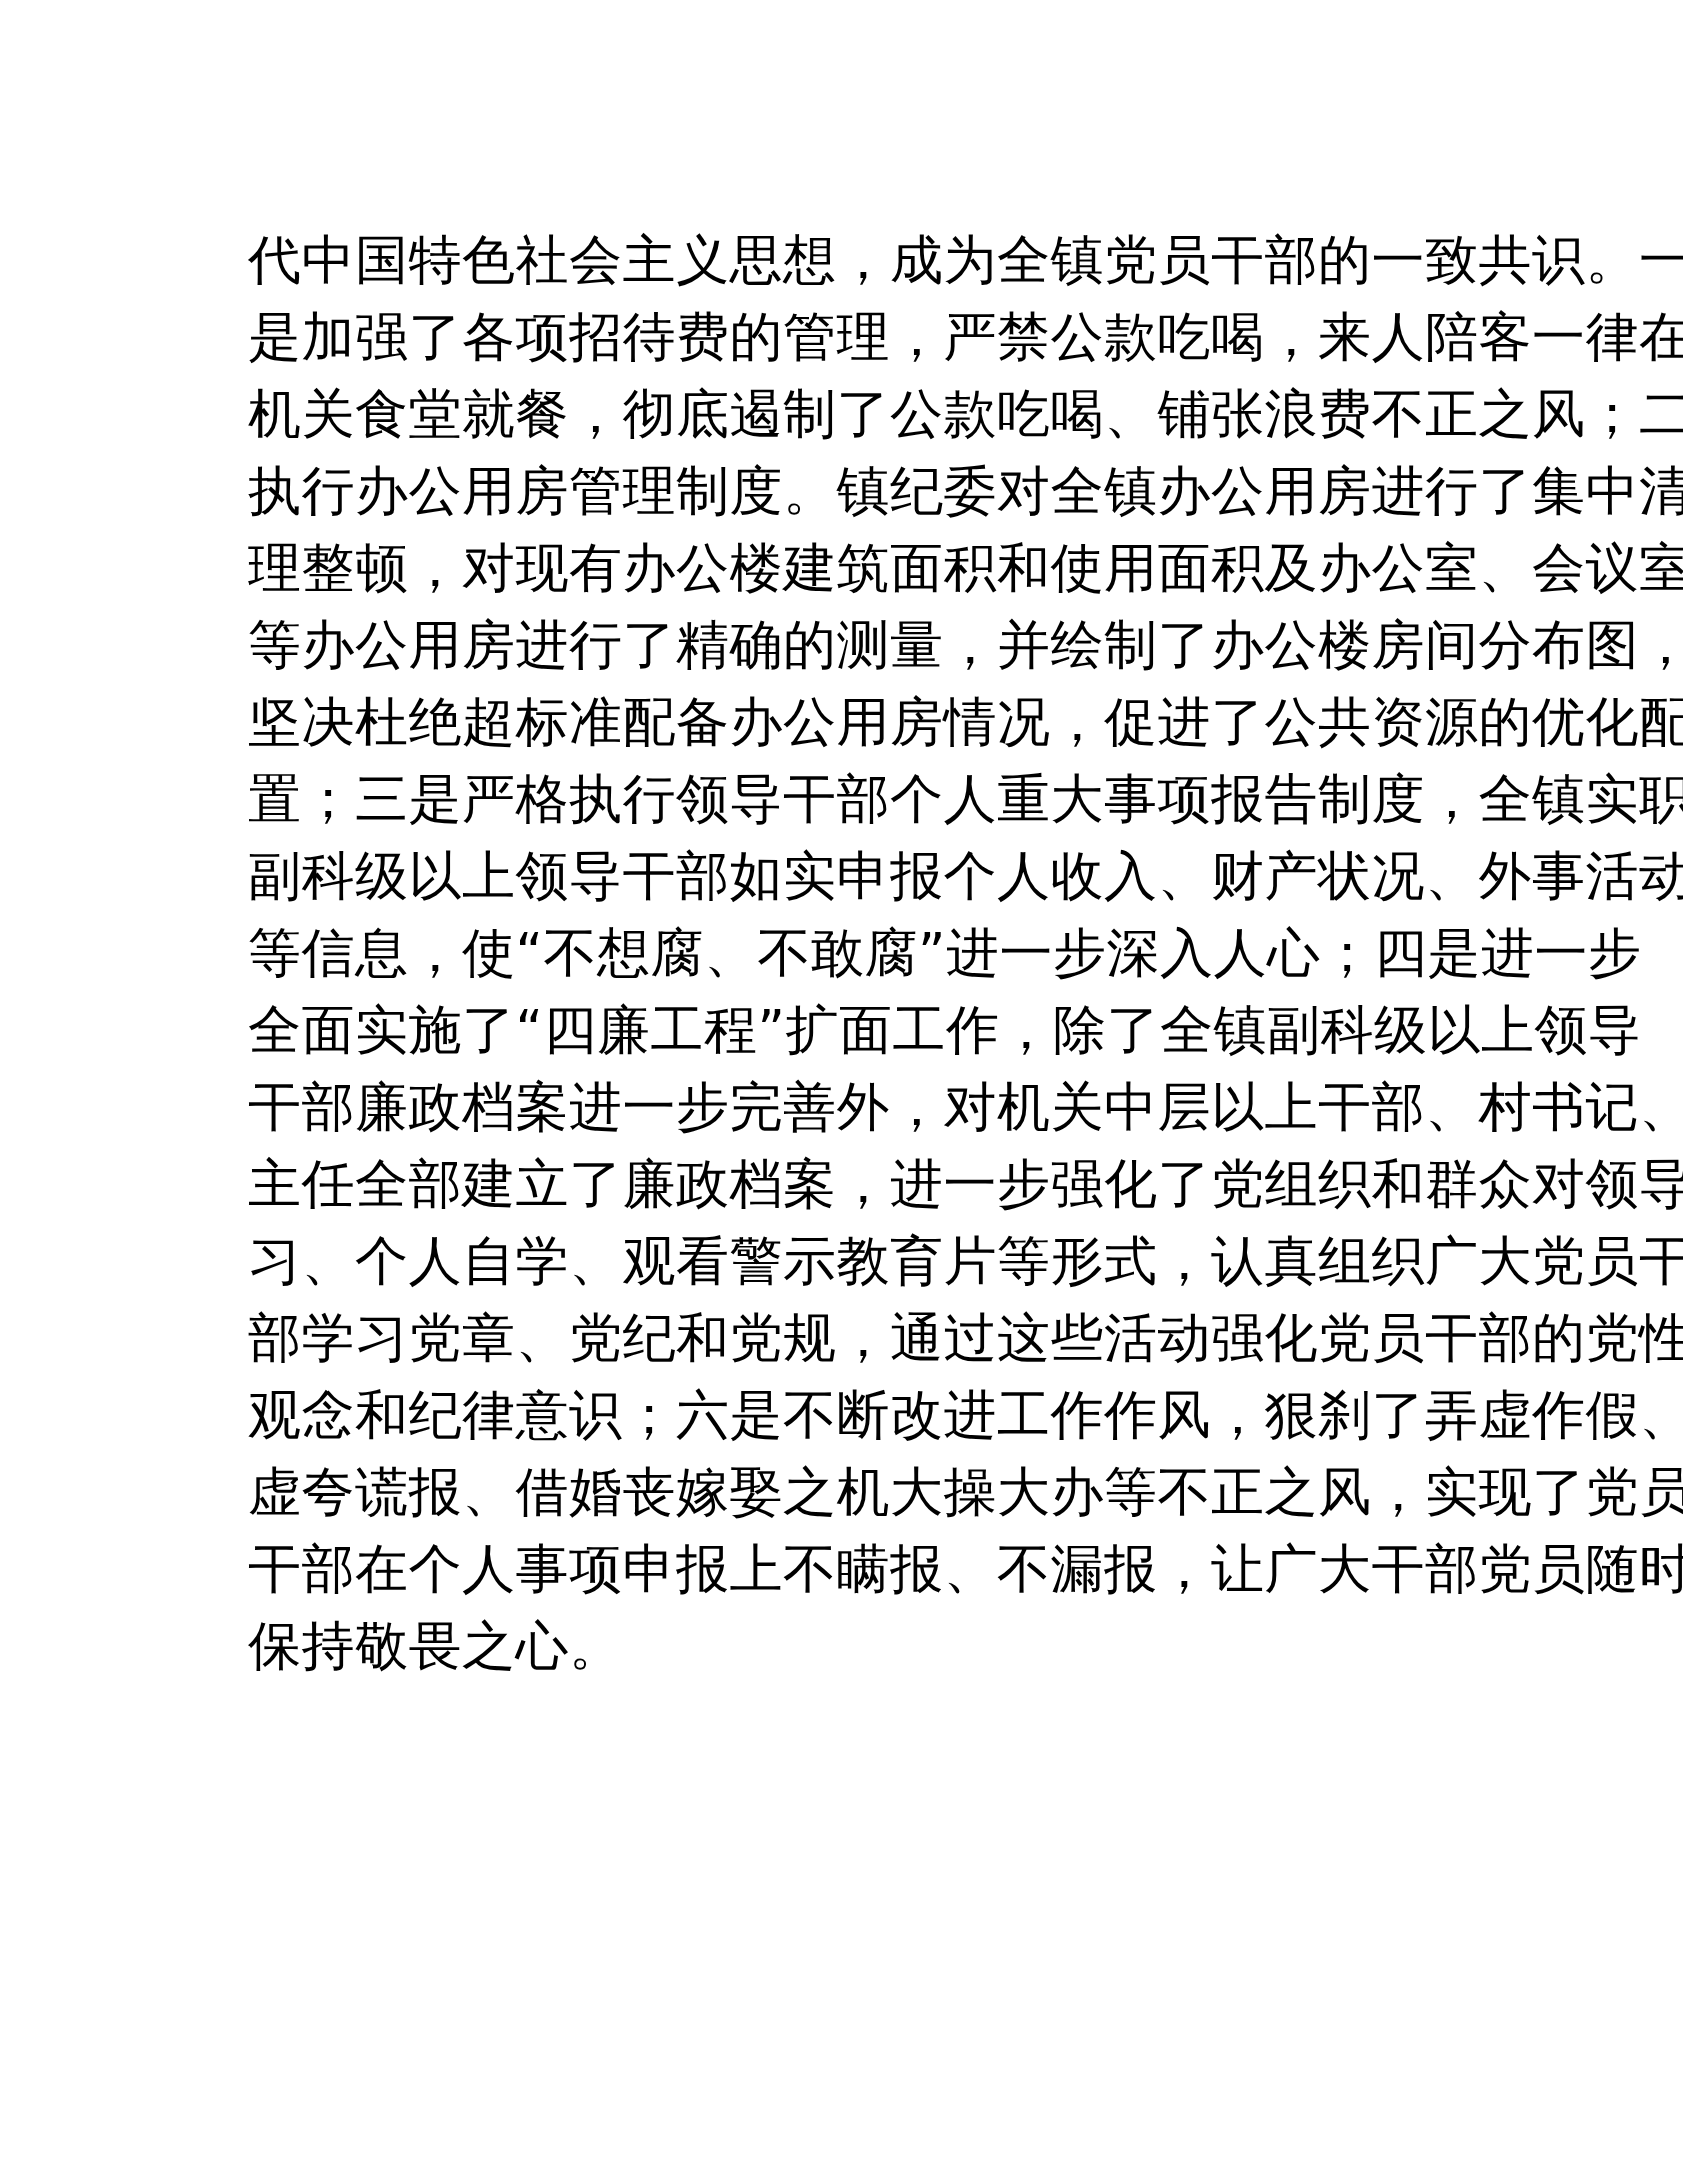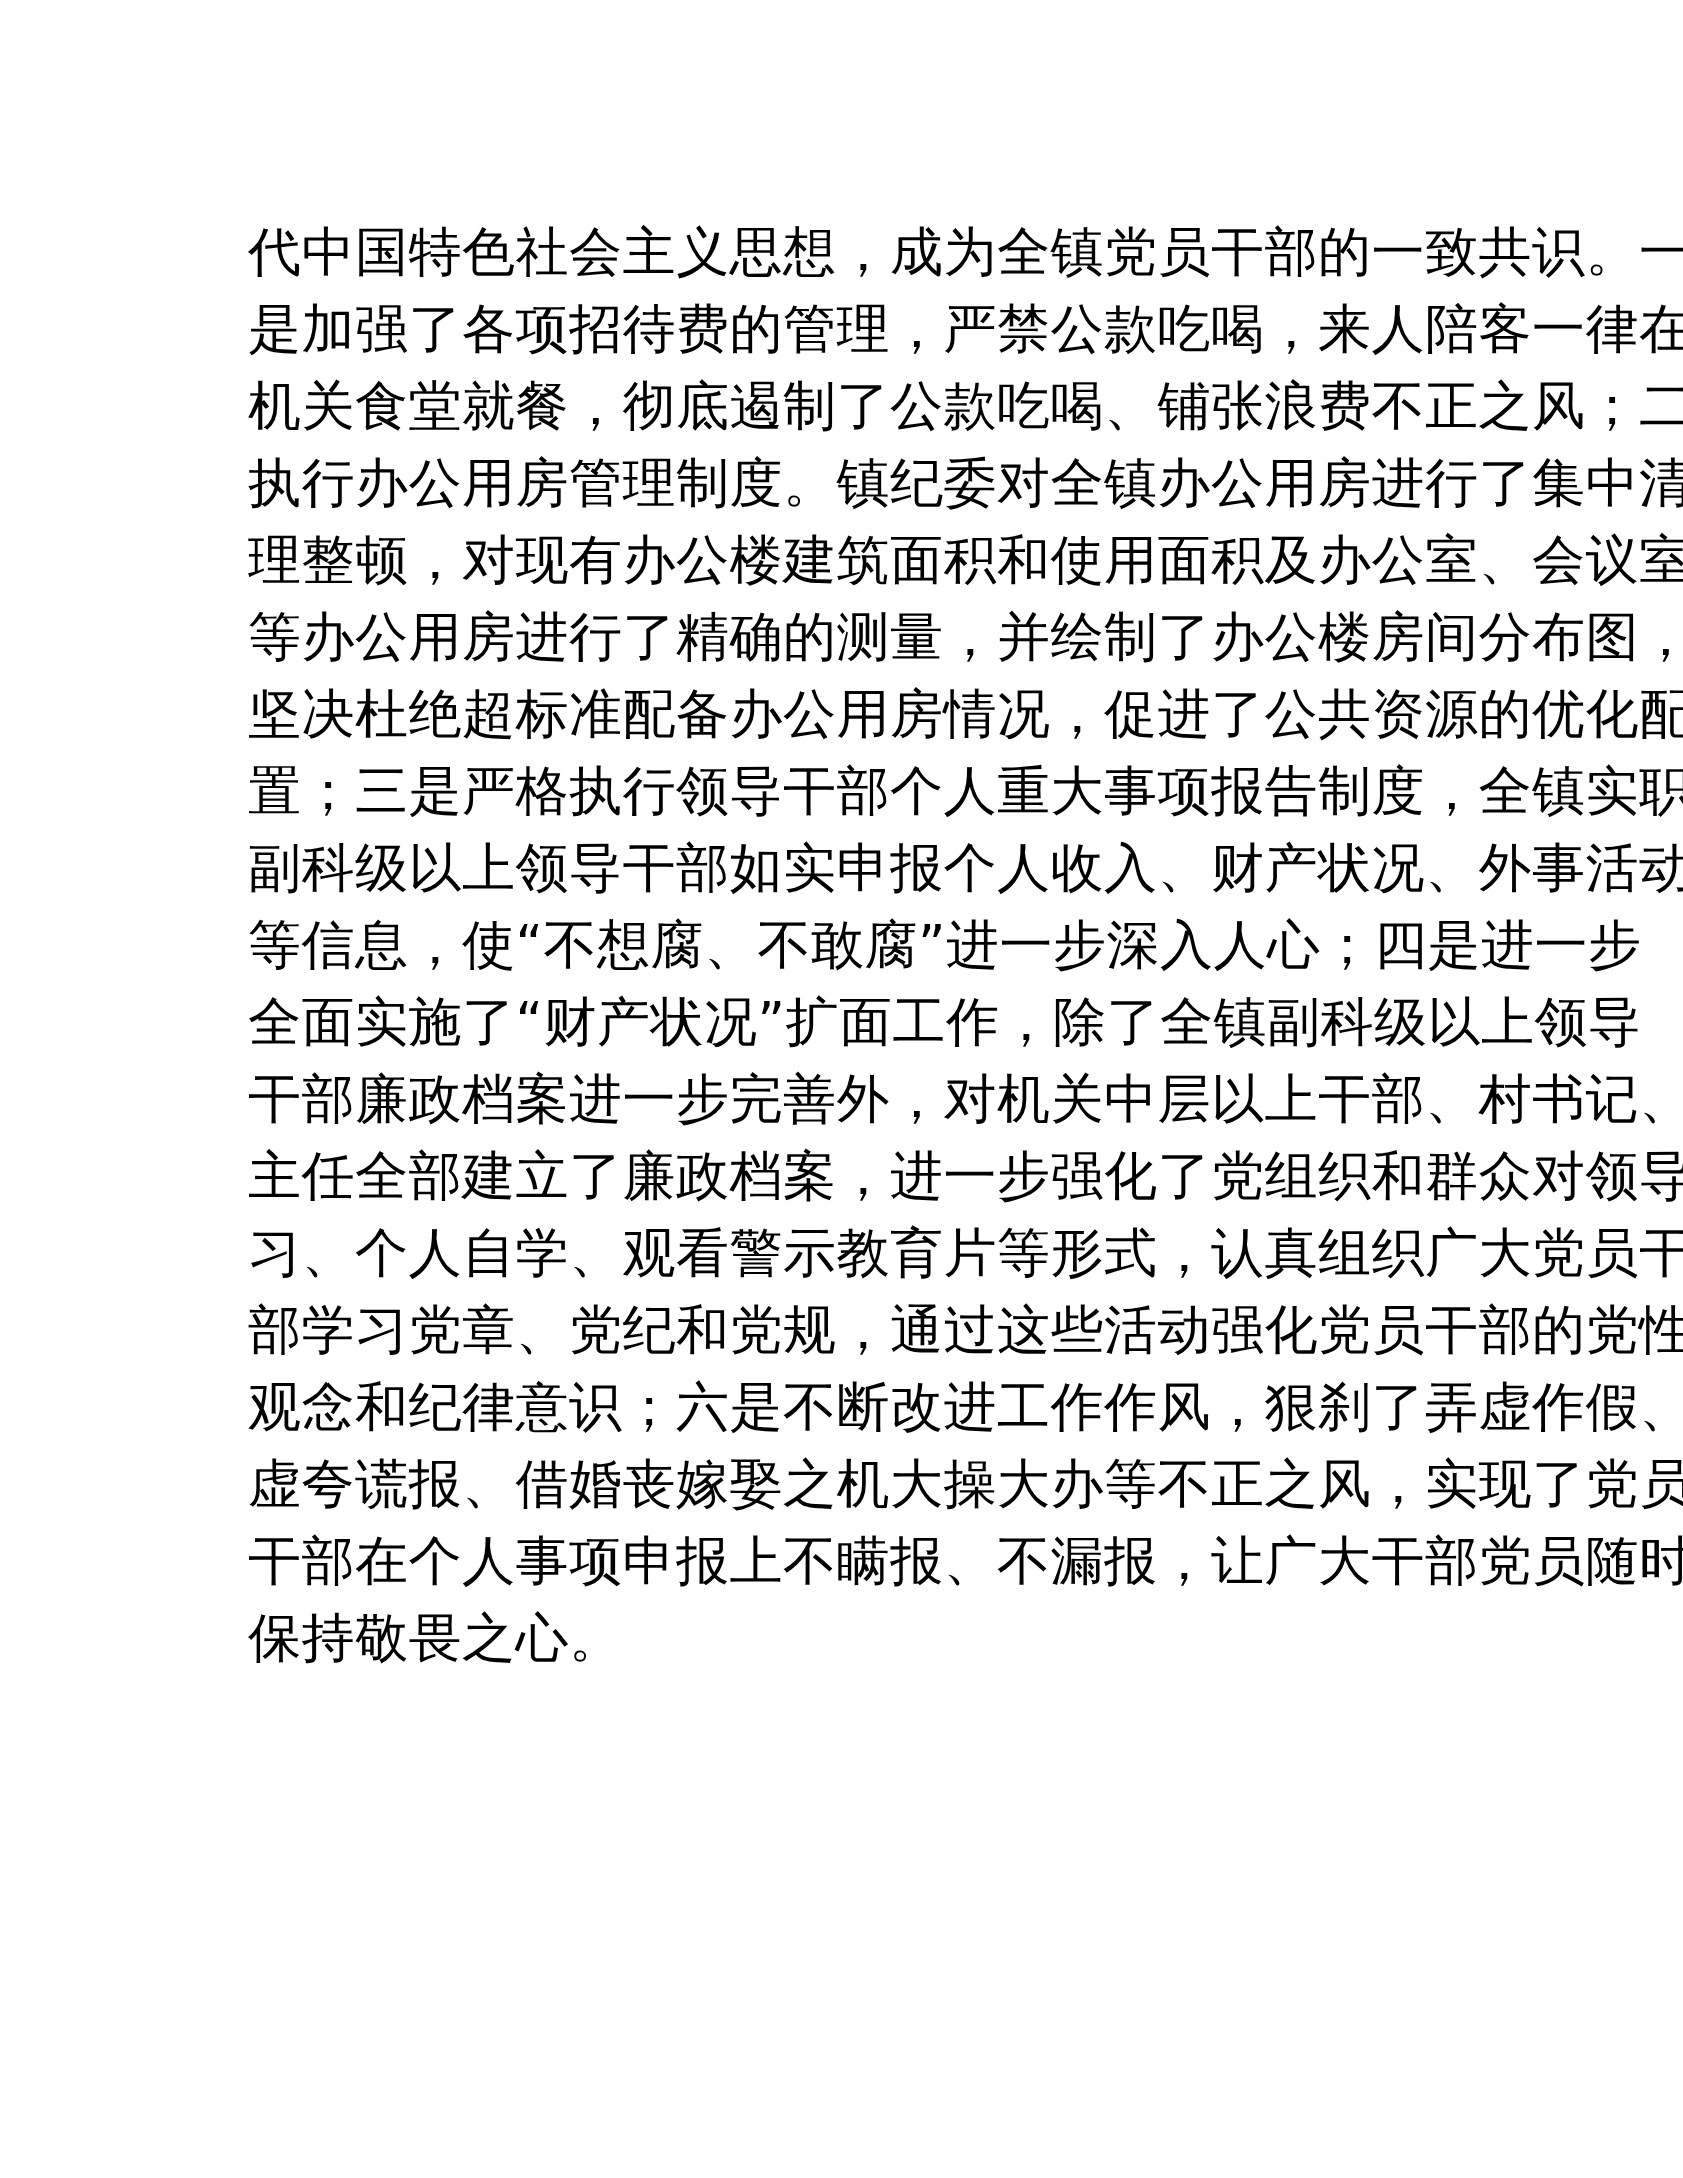--- a/index.html
+++ b/index.html
@@ -17,21 +17,21 @@
       position: absolute;
       left: 0;
       top: 0;
       width: 1683px;
       height: 2178px;
       background: #ffffff;
     }
     .body-text {
       position: absolute;
       left: 248px;
-      top: 219px;
+      top: 227px;
       width: 1198px;
       margin: 0;
       padding: 0;
       font-family: "DejaVu Sans", "Liberation Sans", sans-serif;
       font-size: 53px;
       color: #000000;
     }
     .line {
       display: block;
       height: 77px;
@@ -48,21 +48,21 @@
     <span class="line">代中国特色社会主义思想，成为全镇党员干部的一致共识。一</span>
     <span class="line">是加强了各项招待费的管理，严禁公款吃喝，来人陪客一律在</span>
     <span class="line">机关食堂就餐，彻底遏制了公款吃喝、铺张浪费不正之风；二</span>
     <span class="line">执行办公用房管理制度。镇纪委对全镇办公用房进行了集中清</span>
     <span class="line">理整顿，对现有办公楼建筑面积和使用面积及办公室、会议室</span>
     <span class="line">等办公用房进行了精确的测量，并绘制了办公楼房间分布图，</span>
     <span class="line">坚决杜绝超标准配备办公用房情况，促进了公共资源的优化配</span>
     <span class="line">置；三是严格执行领导干部个人重大事项报告制度，全镇实职</span>
     <span class="line">副科级以上领导干部如实申报个人收入、财产状况、外事活动</span>
     <span class="line">等信息，使“不想腐、不敢腐”进一步深入人心；四是进一步</span>
-    <span class="line">全面实施了“财产状况”扩面工作，除了全镇副科级以上领导</span>
+    <span class="line">全面实施了“四廉工程”扩面工作，除了全镇副科级以上领导</span>
     <span class="line">干部廉政档案进一步完善外，对机关中层以上干部、村书记、</span>
     <span class="line">主任全部建立了廉政档案，进一步强化了党组织和群众对领导</span>
     <span class="line">习、个人自学、观看警示教育片等形式，认真组织广大党员干</span>
     <span class="line">部学习党章、党纪和党规，通过这些活动强化党员干部的党性</span>
     <span class="line">观念和纪律意识；六是不断改进工作作风，狠刹了弄虚作假、</span>
     <span class="line">虚夸谎报、借婚丧嫁娶之机大操大办等不正之风，实现了党员</span>
     <span class="line">干部在个人事项申报上不瞒报、不漏报，让广大干部党员随时</span>
     <span class="line">保持敬畏之心。</span>
   </div>
 </div>

